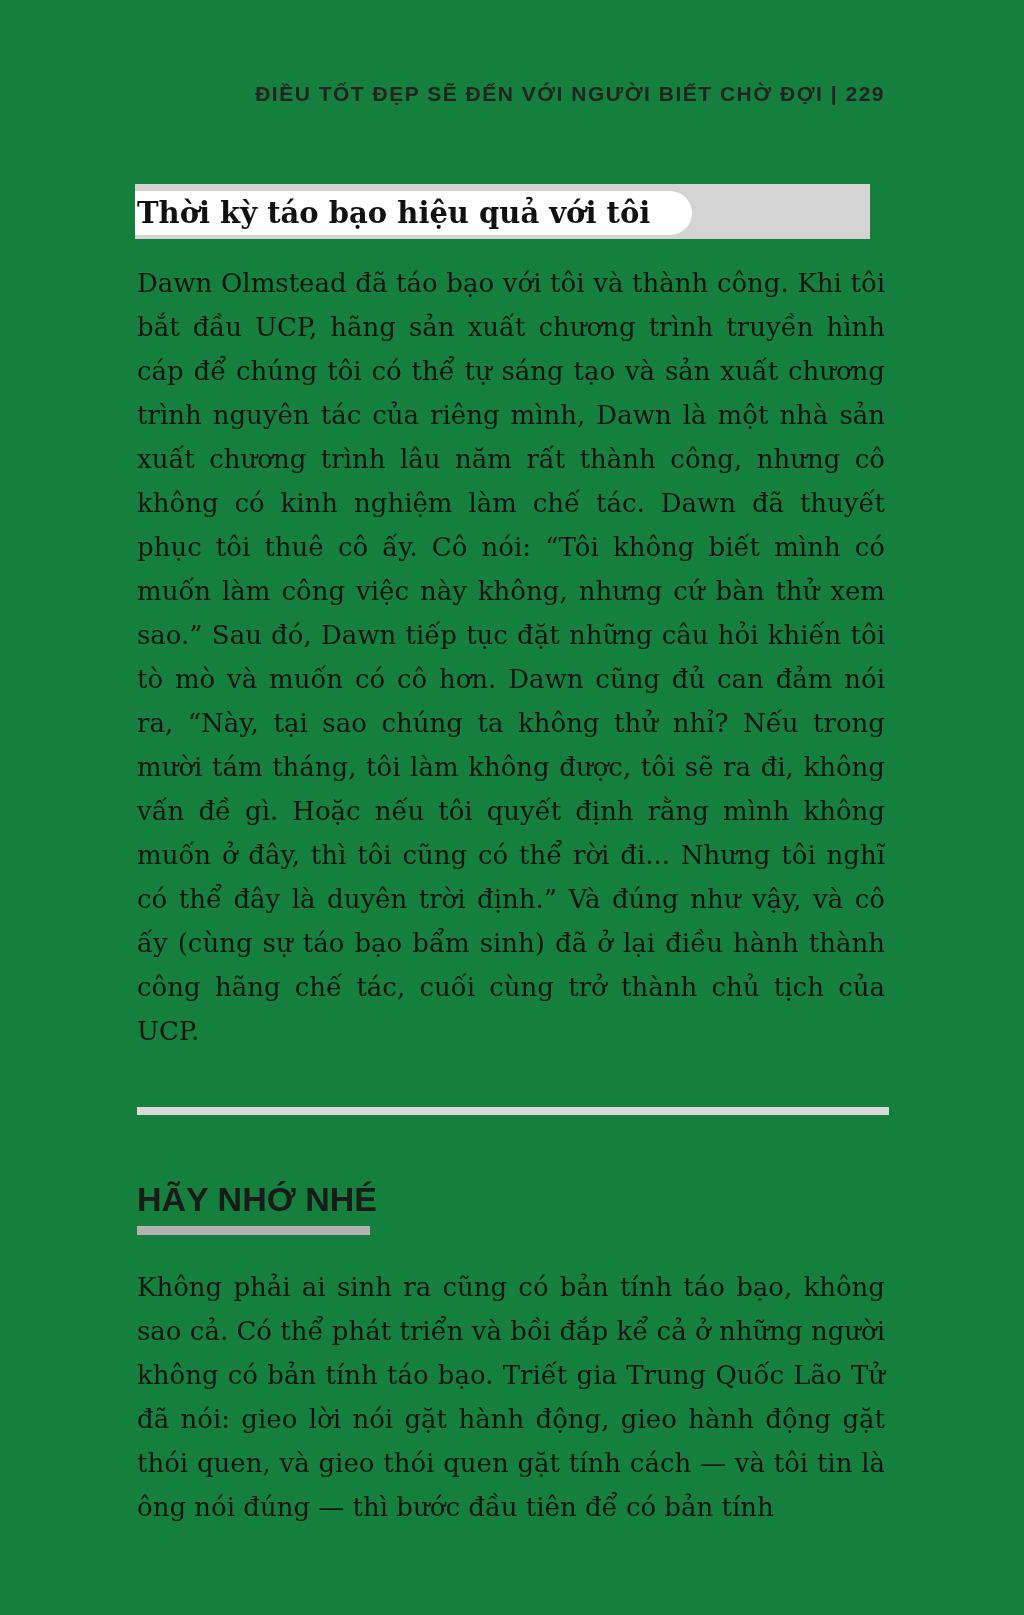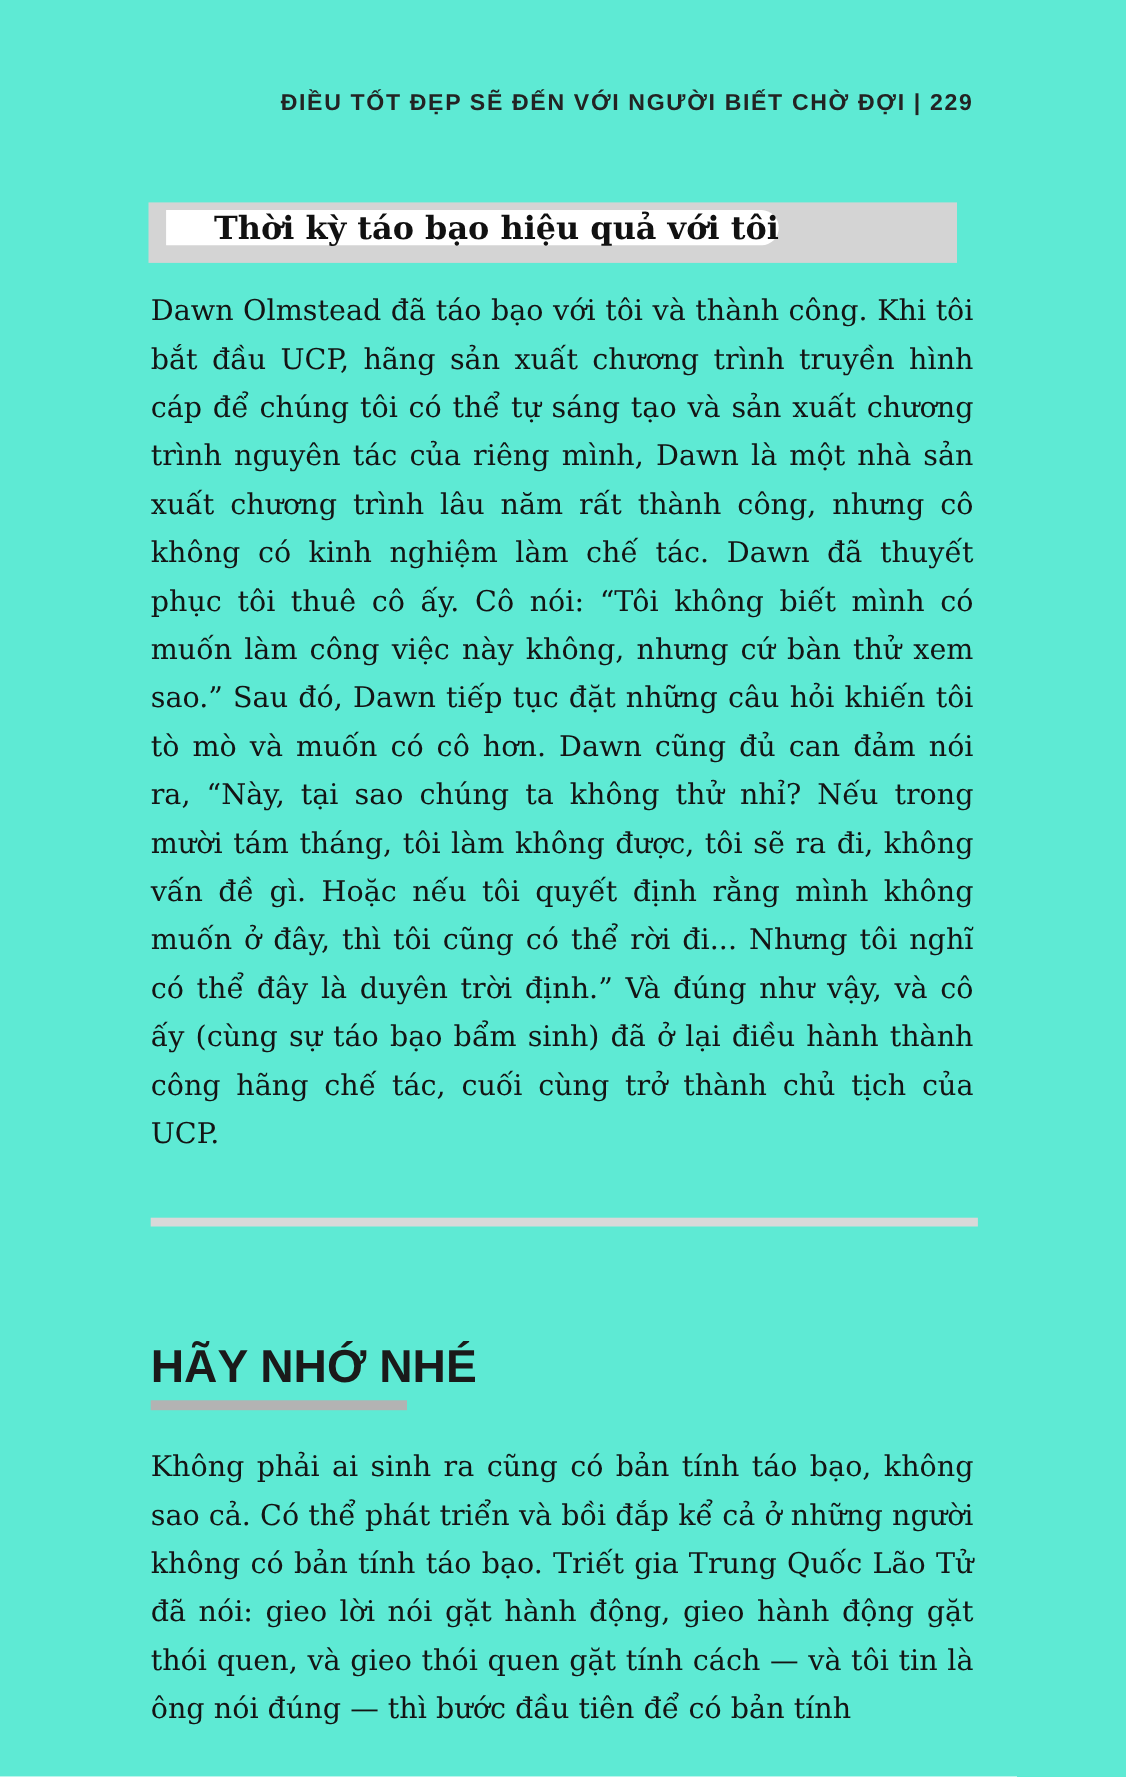--- a/index.html
+++ b/index.html
@@ -4,21 +4,21 @@
 <style>
   html, body {
     margin: 0;
     padding: 0;
     background: #ffffff;
   }
   .page {
     position: relative;
     width: 1024px;
     height: 1615px;
-    background: #5eead4;
+    background: #15803d;
     overflow: hidden;
     font-family: "DejaVu Serif", serif;
     color: var(--text, #161616);
   }
   .content {
     position: absolute;
     left: 137px;
     top: 0;
     width: 748px;
   }
@@ -35,29 +35,28 @@
   .heading-band {
     position: relative;
     margin-top: 78px;
     margin-left: -2px;
     width: 735px;
     height: 55px;
     background: var(--band, #d4d4d4);
   }
   .heading-pill {
     position: absolute;
-    left: 16px;
+    left: 0;
     top: 7px;
     width: 557px;
-    height: 32px;
+    height: 44px;
     background: var(--pill, #ffffff);
     border-radius: 0 22px 22px 0;
     display: flex;
     align-items: center;
-    justify-content: flex-end;
   }
   .heading-pill-text {
     font-family: "DejaVu Serif", serif;
     font-weight: bold;
     font-size: 29px;
     padding-left: 2px;
     white-space: nowrap;
     color: #111111;
   }
   .body-para {
@@ -71,24 +70,24 @@
   .para-1 {
     margin-top: 22px;
   }
   .big-divider {
     margin-top: 54px;
     width: 752px;
     height: 8px;
     background: var(--divider, #d9d9d9);
   }
   .remember-heading {
-    margin-top: 104px;
+    margin-top: 66px;
     font-family: "Liberation Sans", "DejaVu Sans", sans-serif;
     font-weight: bold;
-    font-size: 42px;
+    font-size: 34px;
     letter-spacing: 0px;
     color: #1a1a1a;
     line-height: 1.1;
   }
   .remember-underline {
     margin-top: 8px;
     width: 233px;
     height: 9px;
     background: var(--underline, #b3b3b3);
   }

